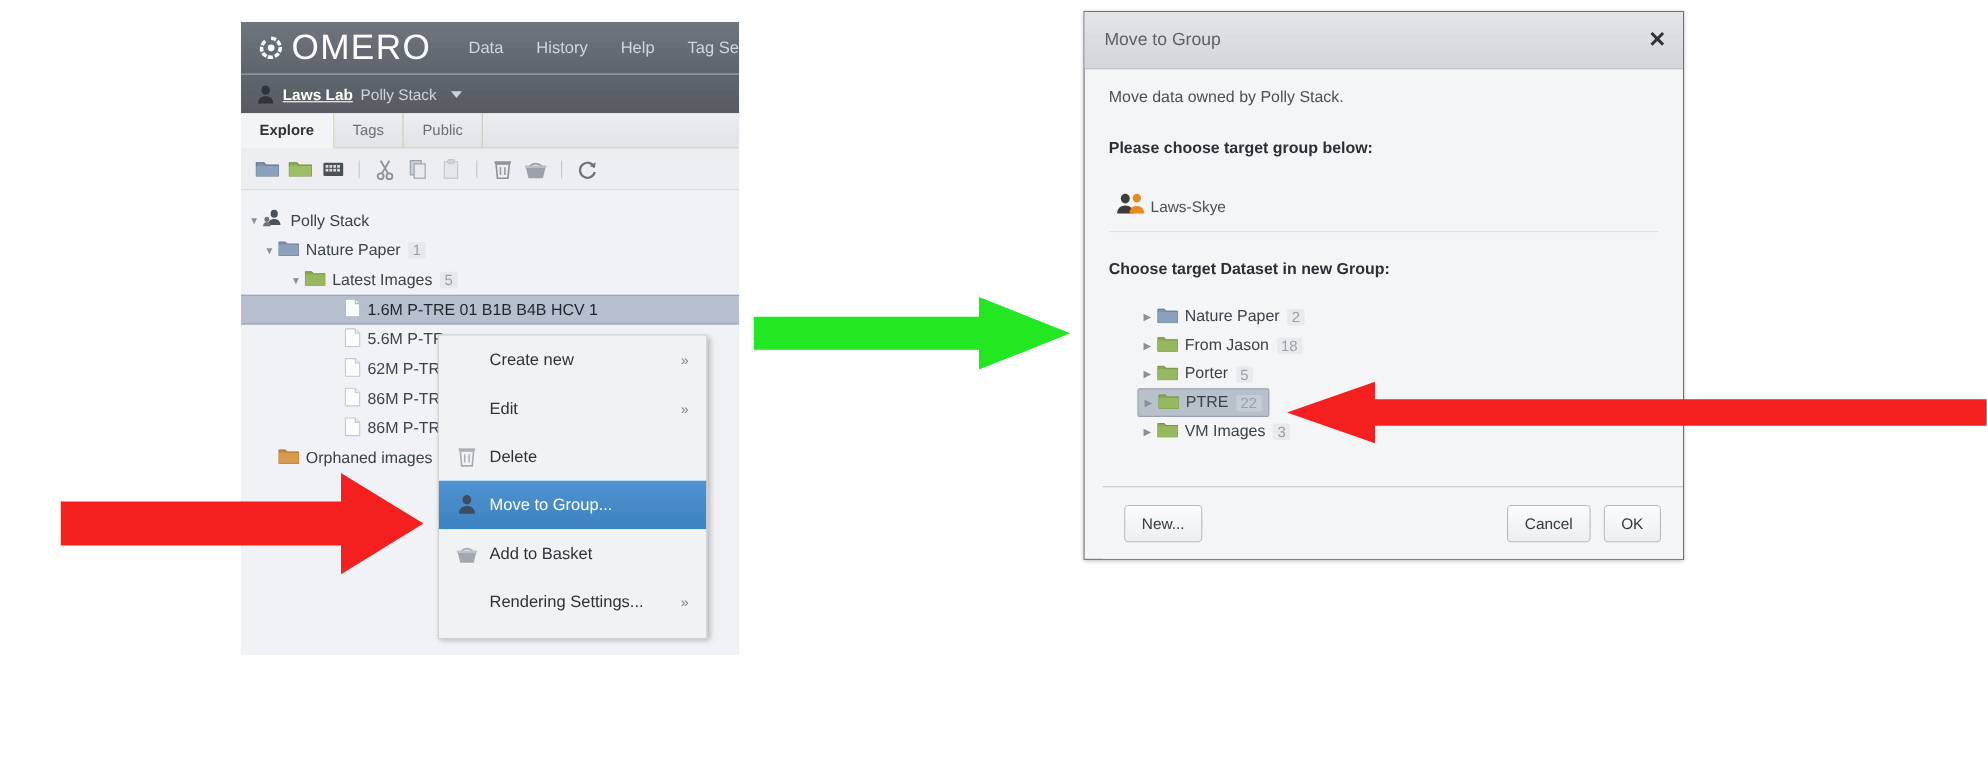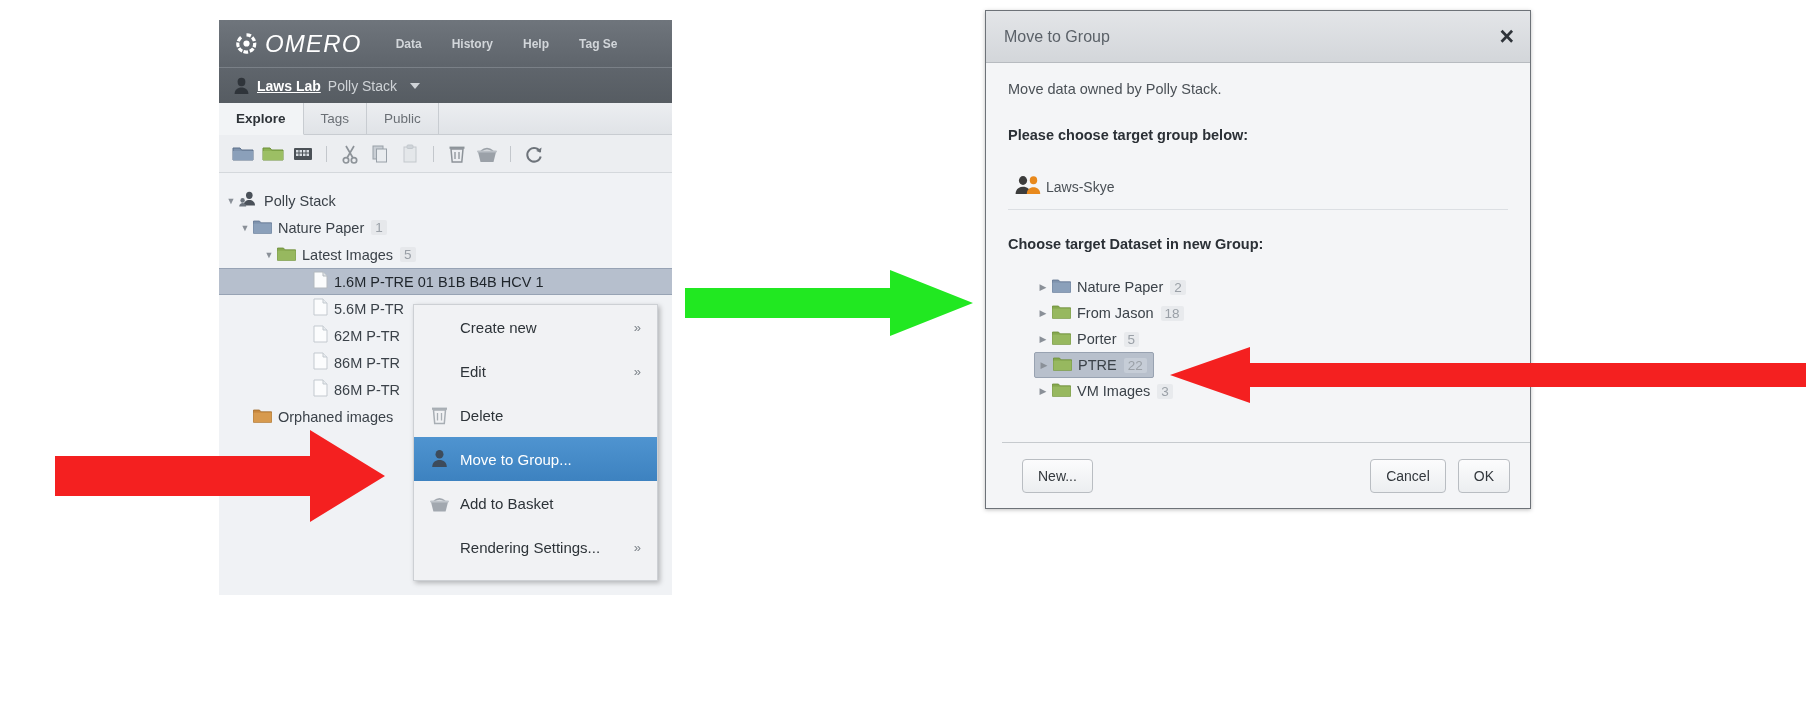--- a/index.html
+++ b/index.html
@@ -23,27 +23,26 @@
     height: 47px;
     background: linear-gradient(to bottom, #6f757c 0%, #5e646b 100%);
     display: flex; align-items: center;
     padding-left: 16px;
     position: relative;
   }
   .omero-logo-wrap { display:flex; align-items:center; gap:7px; }
   .omero-logo-mark { width: 23px; height: 23px; position: relative; }
   .omero-logo-mark svg { display:block; }
   .omero-wordmark {
-    color: #ffffff; font-size: 24px; letter-spacing: 1.2px;
+    color: #ffffff; font-size: 32px; letter-spacing: 1.2px;
     font-weight: 400;
-    font-style: italic;
   }
   .omero-nav { display:flex; align-items:center; margin-left: 34px; gap: 30px; }
   .omero-nav-item {
-    color: #d2d6da; font-size: 12px; cursor: default; white-space: nowrap; font-weight: bold;
+    color: #d2d6da; font-size: 15px; cursor: default; white-space: nowrap;
   }
 
   .omero-userbar {
     height: 36px;
     background: linear-gradient(to bottom, #5f656c 0%, #565c62 100%);
     display: flex; align-items: center; padding-left: 14px; gap: 7px;
     border-top: 1px solid #7a8087;
   }
   .user-silhouette { width: 17px; height: 18px; position: relative; display:block; }
   .lab-name { color: #fff; font-size: 14px; font-weight: bold; text-decoration: underline; }
@@ -97,21 +96,21 @@
     background: #b6bfcd;
     border-top: 1px solid #97a3b4; border-bottom: 1px solid #97a3b4;
     color:#1f252b;
   }
   .ind1 { padding-left: 18px; }
   .ind2 { padding-left: 42px; }
   .ind3 { padding-left: 78px; }
 
   
   #ctxmenu {
-    position: absolute; left: 413px; top: 304px;
+    position: absolute; left: 398px; top: 304px;
     width: 245px; height: 277px;
     background: #f1f2f4;
     border: 1px solid #cdd0d4;
     box-shadow: 2px 2px 5px rgba(0,0,0,0.26);
     z-index: 40;
   }
   .ctx-item {
     height: 44px; display:flex; align-items:center;
     font-size: 15px; color: #2d3338; padding-left: 14px;
     position: relative;

